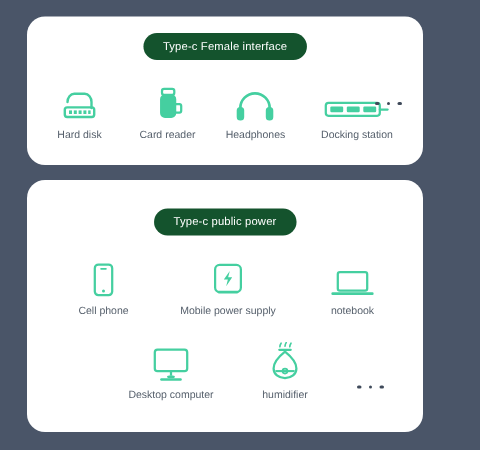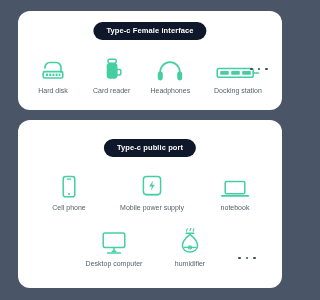--- a/index.html
+++ b/index.html
@@ -29,29 +29,29 @@
     border-radius: 12px;
     box-sizing: border-box;
   }
   .card-female { top: 11px; height: 99px; }
   .card-public { top: 120px; height: 168px; }
 
   .badge {
     position: absolute;
     left: 50%;
     transform: translateX(-50%);
-    background: #0f172a;
+    background: #14532d;
     color: #ffffff;
     border-radius: 999px;
     font-size: 7.5px;
     line-height: 1;
     padding: 5px 13px 5.5px 13px;
     white-space: nowrap;
     letter-spacing: .1px;
-    font-weight: 700;
+    font-weight: 400;
     text-align: right;
   }
   .card-female .badge { top: 11px; }
   .card-public .badge { top: 19px; }
 
   .row {
     position: absolute;
     display: flex;
     align-items: flex-start;
     box-sizing: border-box;
@@ -188,21 +188,21 @@
     <div class="dots dots-female">
       <span class="dot"></span>
       <span class="dot"></span>
       <span class="dot"></span>
     </div>
 
   </div>
 
   <div class="card card-public">
 
-    <div class="badge">Type-c public port</div>
+    <div class="badge">Type-c public power</div>
 
     <div class="row row-public-1">
 
       <div class="item">
         <div class="icon-box">
           <svg width="20" height="26" viewBox="0 0 20 26">
             <rect x="4.2" y="2.4" width="11.6" height="20.4" rx="2.4" fill="none" stroke="#45cfa0" stroke-width="1.5"></rect>
             <path d="M8.4 5.2 L11.6 5.2" stroke="#45cfa0" stroke-width="1.2" stroke-linecap="round"></path>
             <circle cx="10" cy="20" r="1" fill="#45cfa0"></circle>
           </svg>

